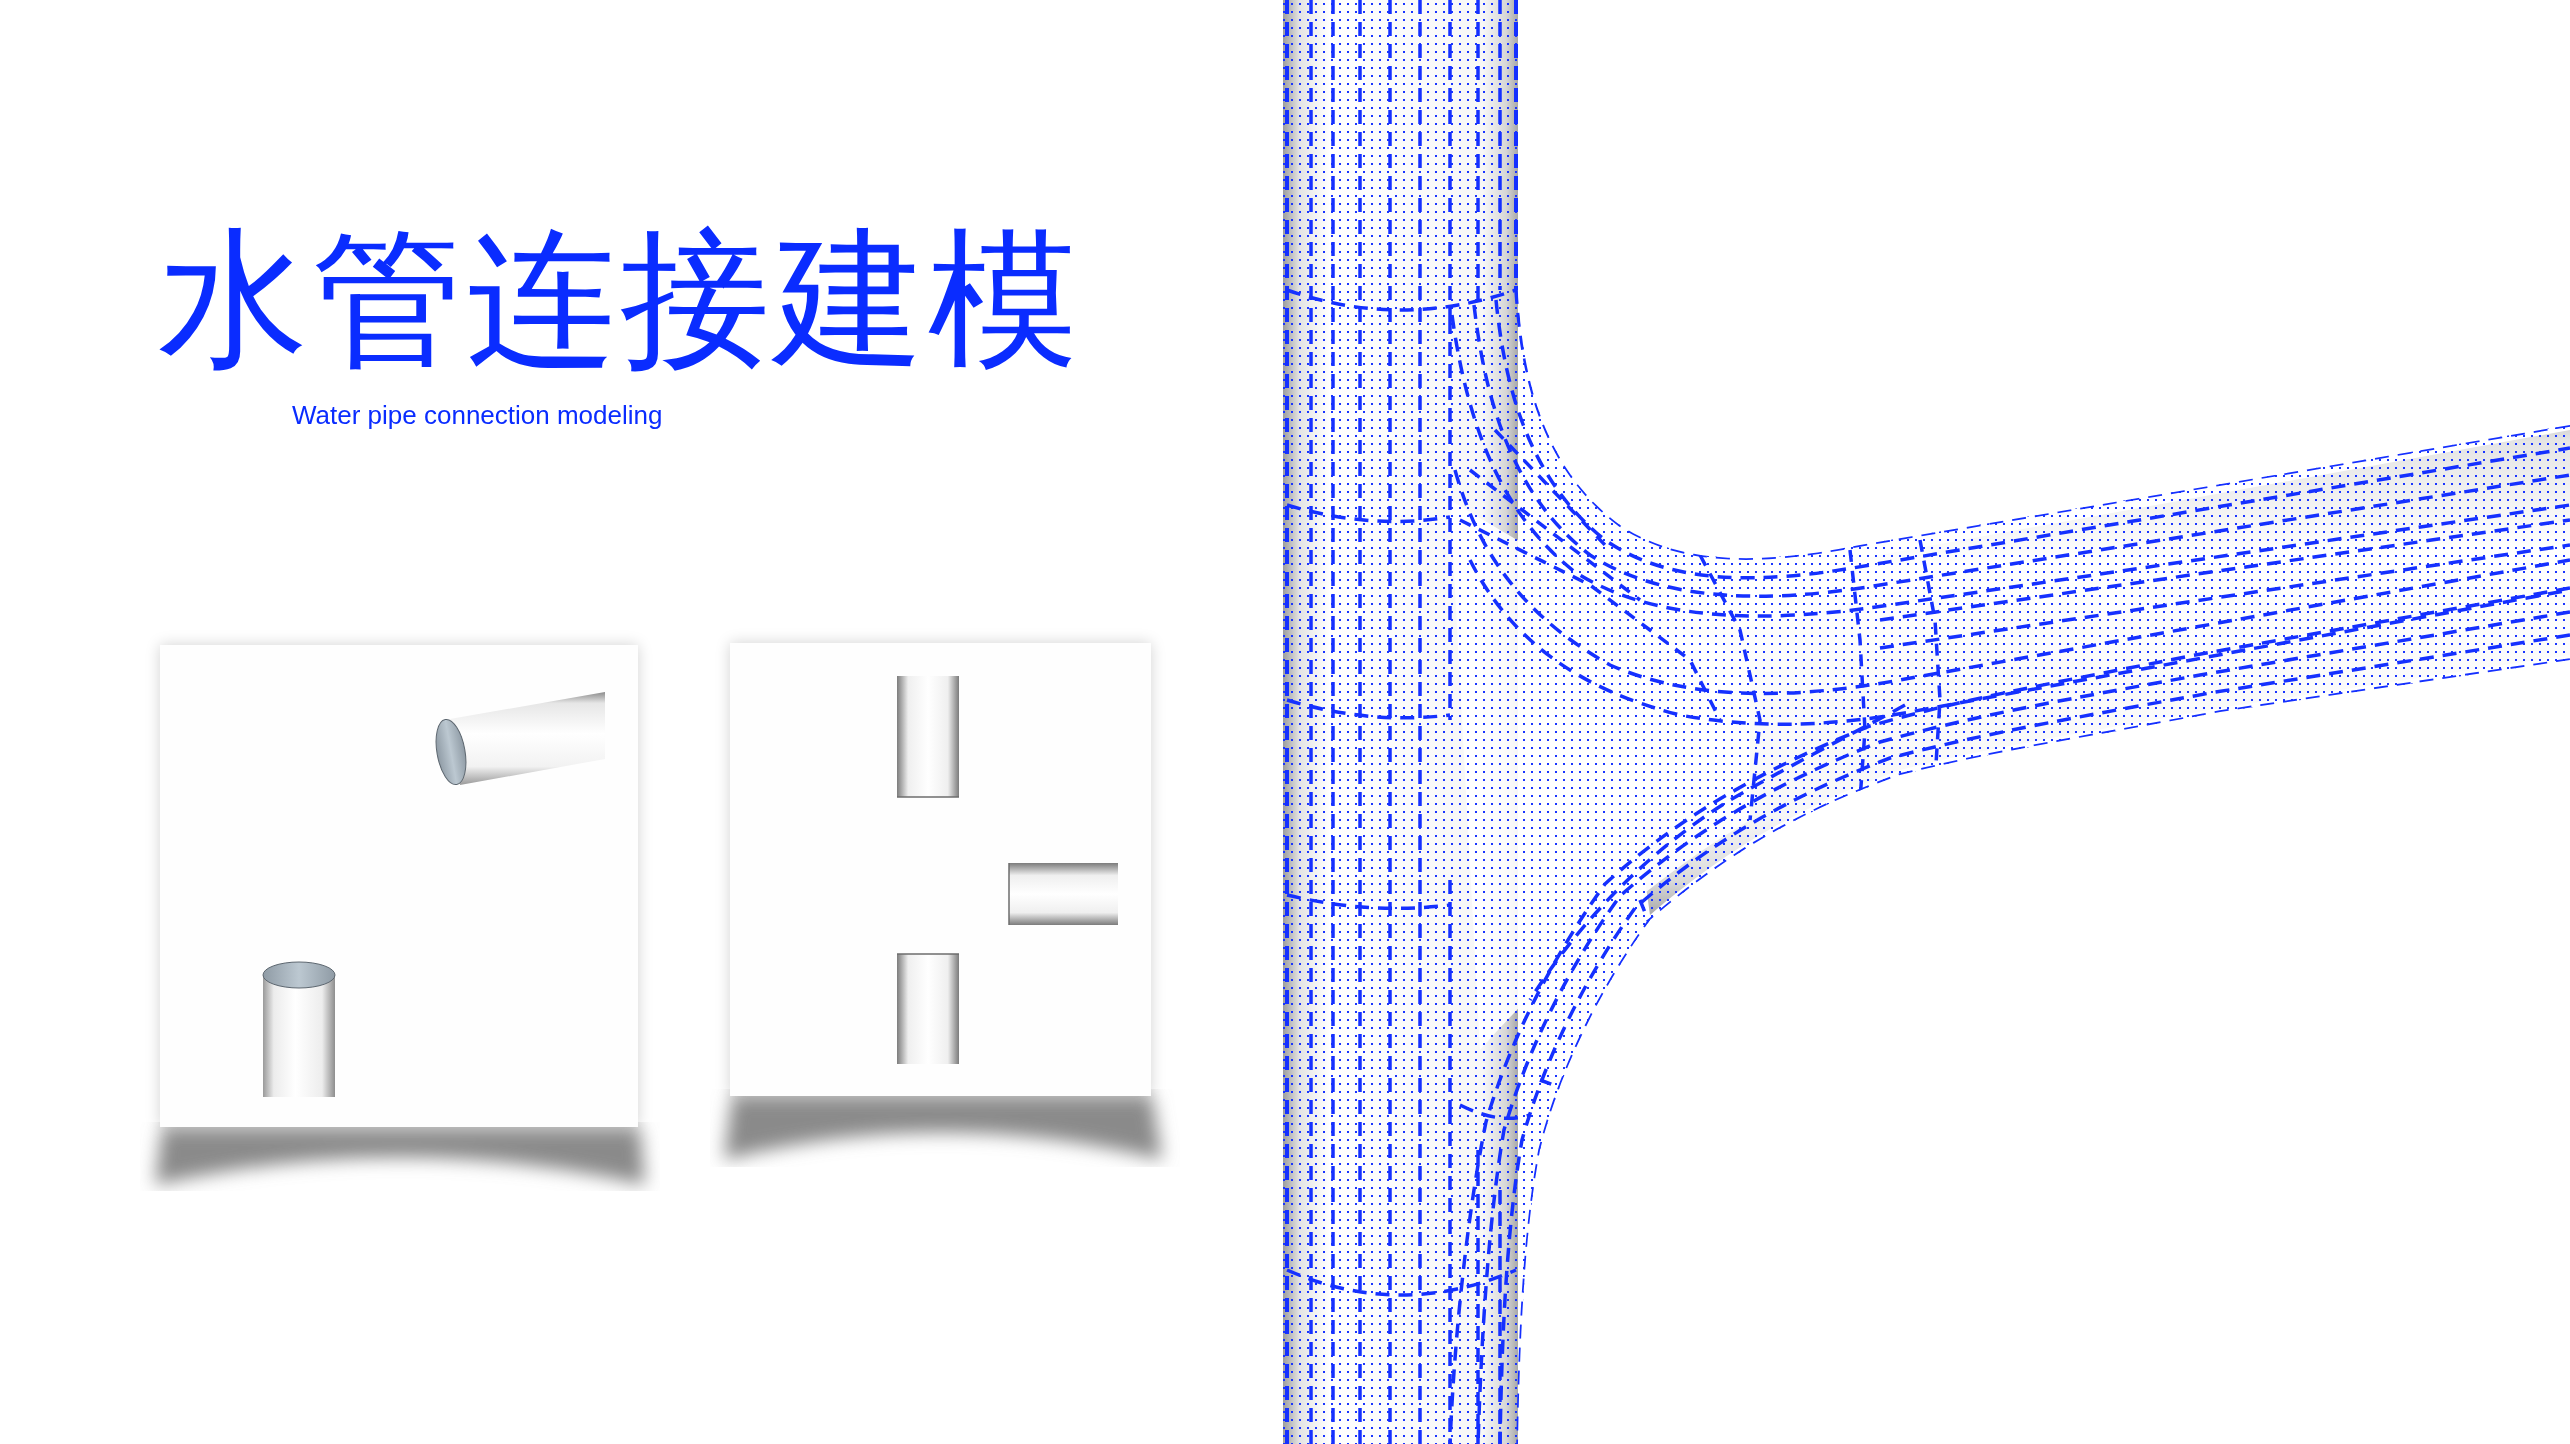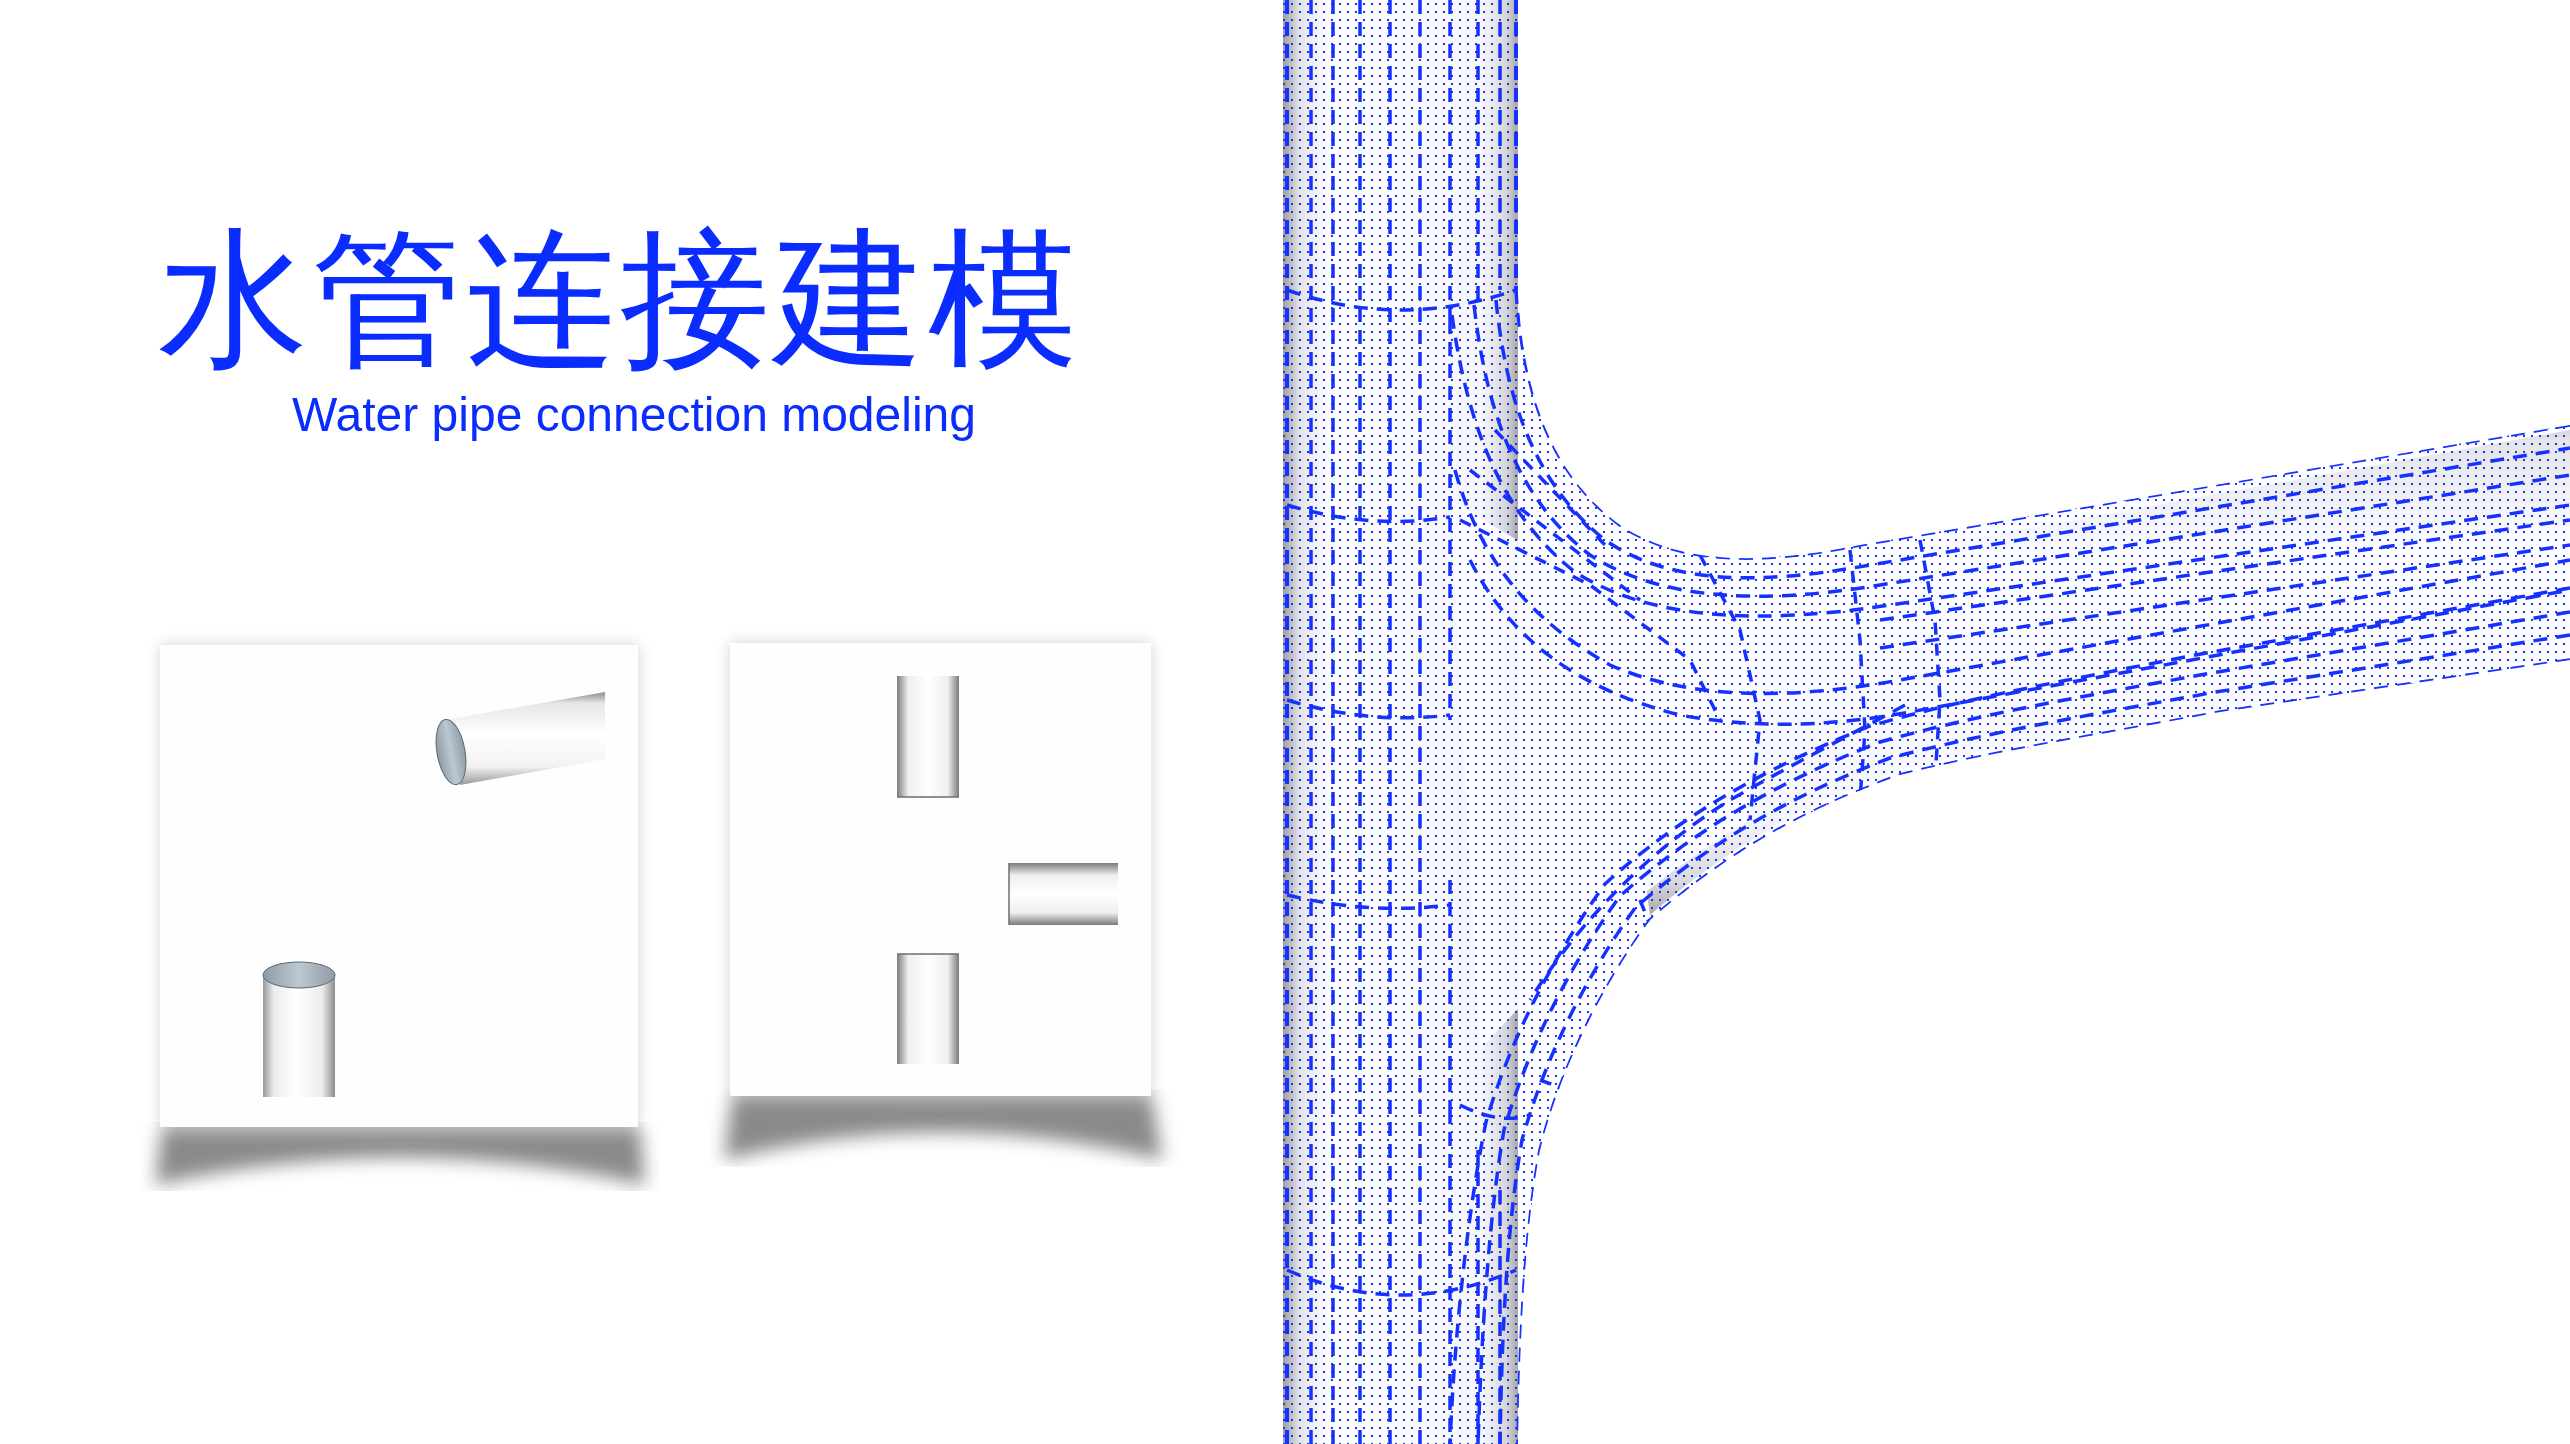--- a/index.html
+++ b/index.html
@@ -1,18 +1,18 @@
 <!DOCTYPE html>
 <html><head>
 <meta charset="utf-8">
 <style>
   html, body { margin:0; padding:0; background:#ffffff; }
   body { width:2570px; height:1444px; position:relative; overflow:hidden; font-family:"DejaVu Sans", sans-serif; }
   .title-zh { position:absolute; left:158px; top:226px; font-size:150px; line-height:170px; color:#0a2cff; letter-spacing:4px; font-family:Liberation Mono, monospace; white-space:nowrap; }
-  .title-en { position:absolute; left:292px; top:392px; font-size:48px; line-height:46px; color:#0a2cff; font-family:"Liberation Sans", sans-serif; white-space:nowrap; }
+  .title-en { position:absolute; left:292px; top:392px; font-size:26px; line-height:46px; color:#0a2cff; font-family:"Liberation Sans", sans-serif; white-space:nowrap; }
   .panel { position:absolute; background:#fefefe; box-shadow: 0 0 14px rgba(0,0,0,0.18); }
   .panel-shadow { position:absolute; }
   .panel svg { position:absolute; left:0; top:0; }
   #mesh { position:absolute; left:0; top:0; }
 </style>
 </head>
 <body>
 
 <div>
   <div class="title-zh">水管连接建模</div>

